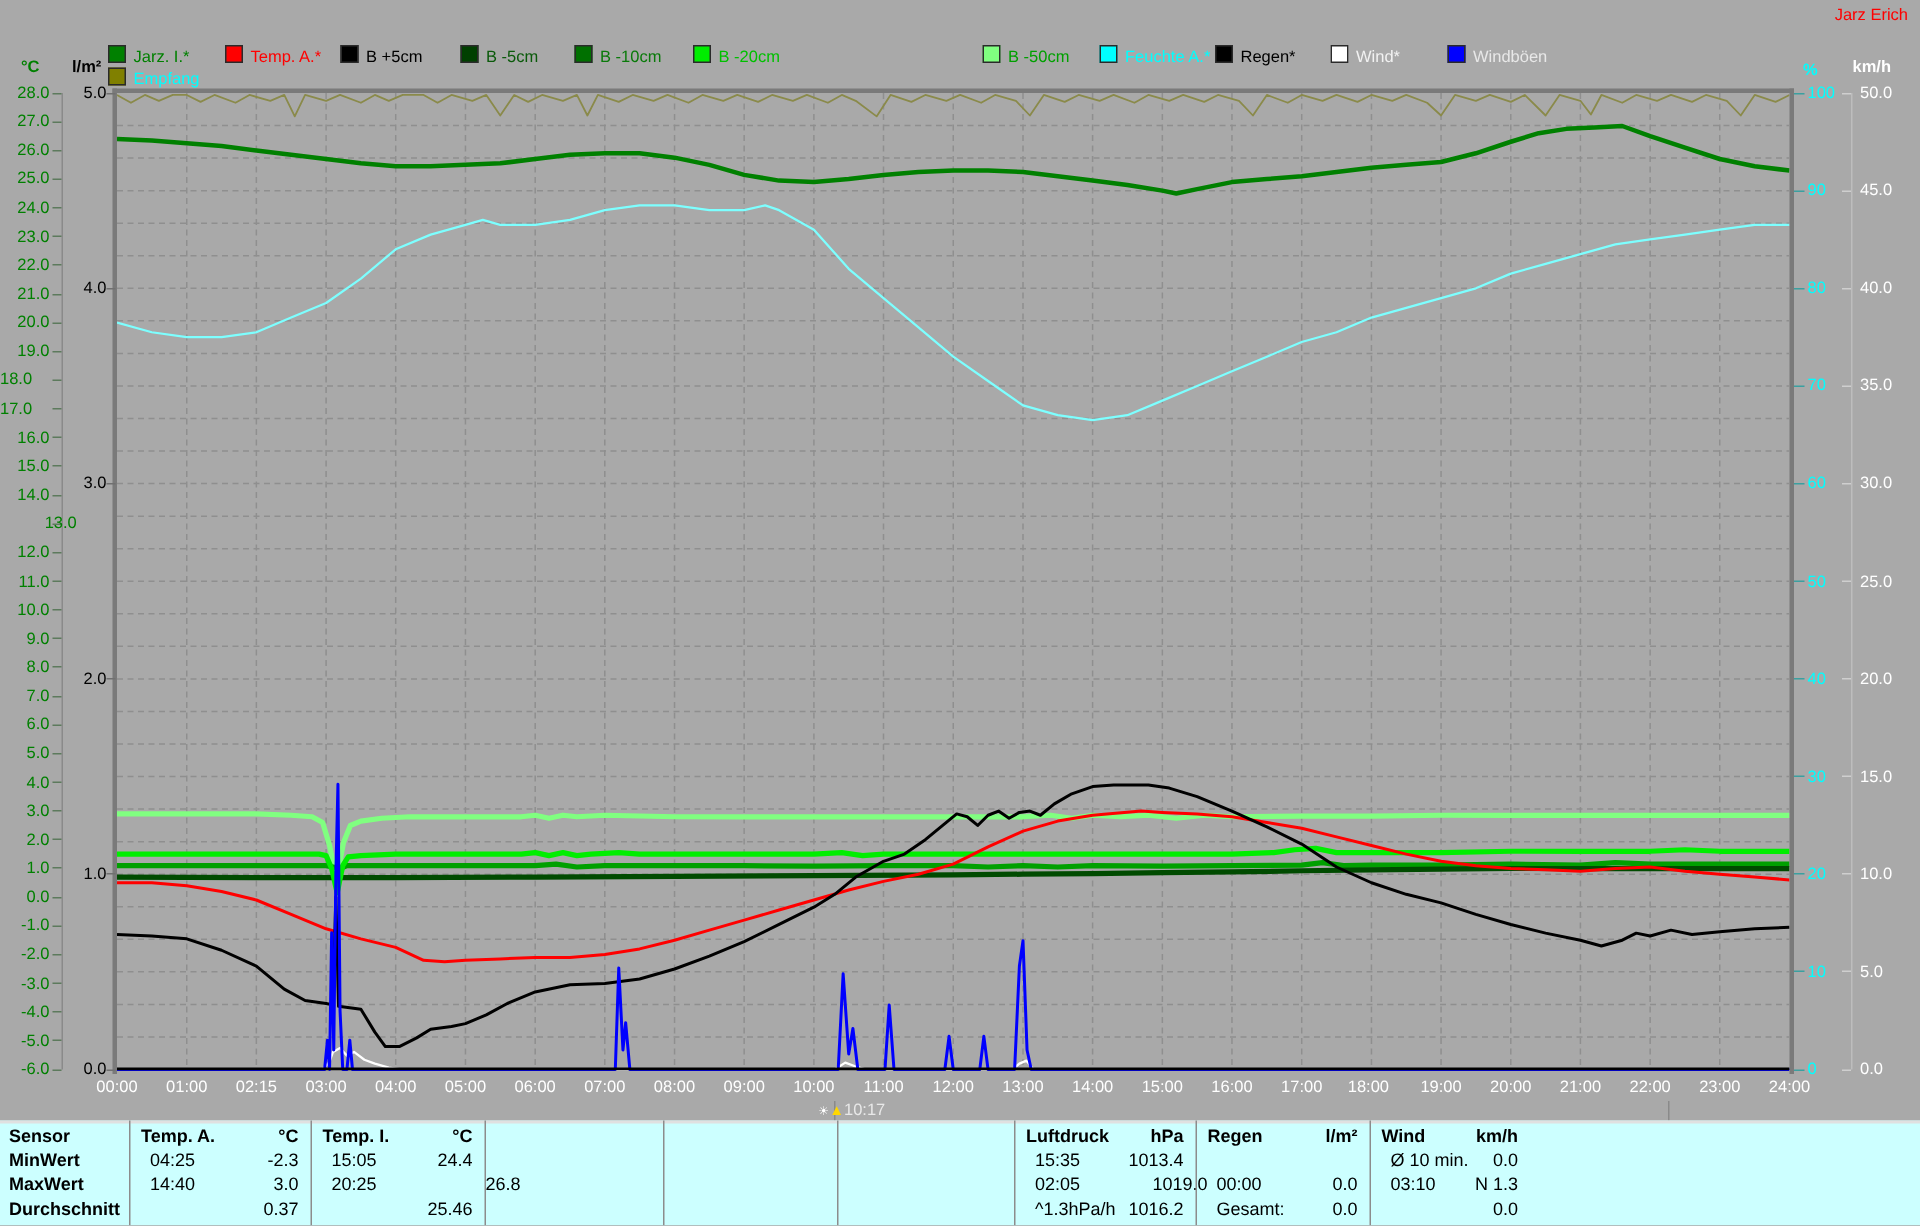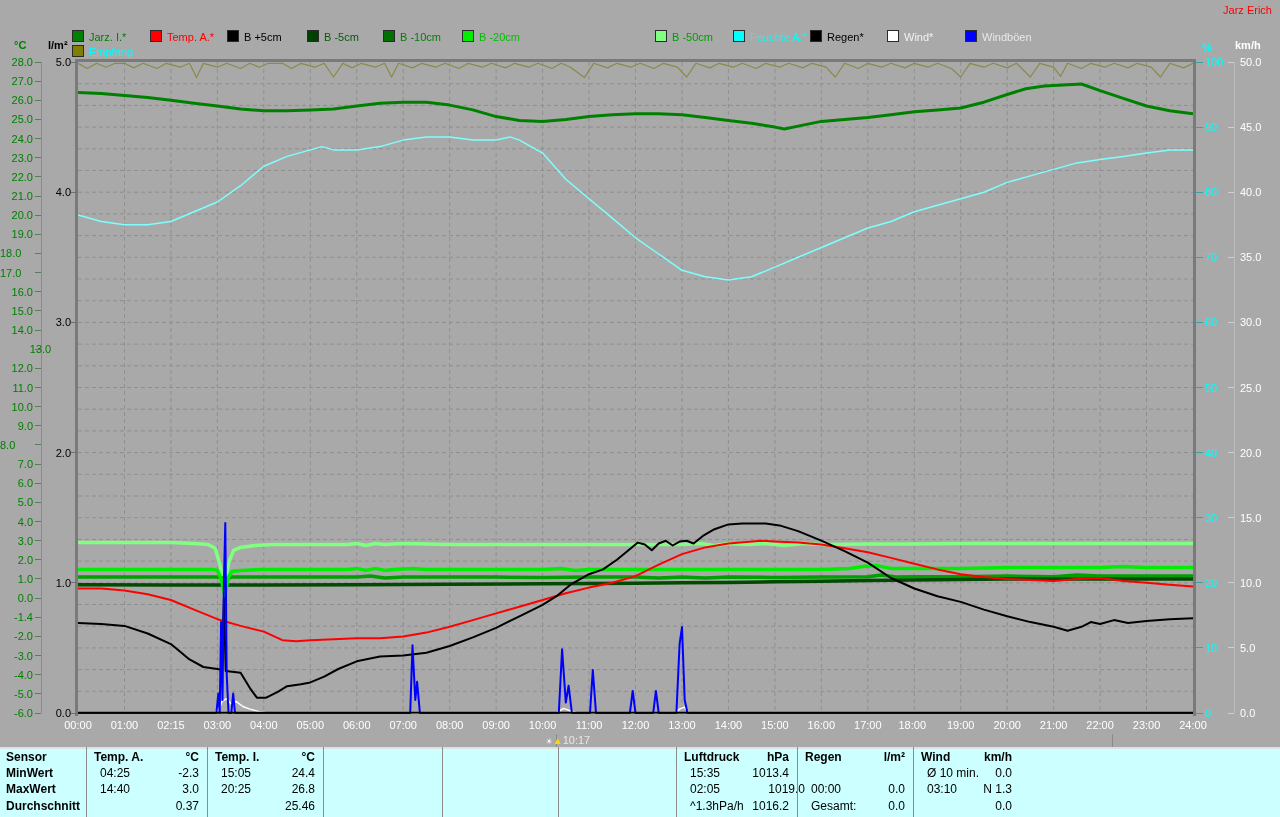--- a/index.html
+++ b/index.html
@@ -161,39 +161,39 @@
       <div class="abs tick-label" style="left: 0px; top: 343.206px; width: 33px; text-align: center; color: rgb(0, 128, 0); margin-left: 24px;">13.0</div>
       <div class="abs tick" style="left: 35px; top: 367.853px; width: 6px; background: rgb(92, 122, 92);"></div>
       <div class="abs tick-label" style="left: 0px; top: 362.353px; width: 33px; text-align: right; color: rgb(0, 128, 0);">12.0</div>
       <div class="abs tick" style="left: 35px; top: 387px; width: 6px; background: rgb(92, 122, 92);"></div>
       <div class="abs tick-label" style="left: 0px; top: 381.5px; width: 33px; text-align: right; color: rgb(0, 128, 0);">11.0</div>
       <div class="abs tick" style="left: 35px; top: 406.147px; width: 6px; background: rgb(92, 122, 92);"></div>
       <div class="abs tick-label" style="left: 0px; top: 400.647px; width: 33px; text-align: right; color: rgb(0, 128, 0);">10.0</div>
       <div class="abs tick" style="left: 35px; top: 425.294px; width: 6px; background: rgb(92, 122, 92);"></div>
       <div class="abs tick-label" style="left: 0px; top: 419.794px; width: 33px; text-align: right; color: rgb(0, 128, 0);">9.0</div>
       <div class="abs tick" style="left: 35px; top: 444.441px; width: 6px; background: rgb(92, 122, 92);"></div>
-      <div class="abs tick-label" style="left: 0px; top: 438.941px; width: 15px; text-align: right; color: rgb(0, 128, 0);">8.0</div>
+      <div class="abs tick-label" style="left: 0px; top: 438.941px; width: 33px; text-align: right; color: rgb(0, 128, 0);">8.0</div>
       <div class="abs tick" style="left: 35px; top: 463.588px; width: 6px; background: rgb(92, 122, 92);"></div>
       <div class="abs tick-label" style="left: 0px; top: 458.088px; width: 33px; text-align: right; color: rgb(0, 128, 0);">7.0</div>
       <div class="abs tick" style="left: 35px; top: 482.735px; width: 6px; background: rgb(92, 122, 92);"></div>
       <div class="abs tick-label" style="left: 0px; top: 477.235px; width: 33px; text-align: right; color: rgb(0, 128, 0);">6.0</div>
       <div class="abs tick" style="left: 35px; top: 501.882px; width: 6px; background: rgb(92, 122, 92);"></div>
       <div class="abs tick-label" style="left: 0px; top: 496.382px; width: 33px; text-align: right; color: rgb(0, 128, 0);">5.0</div>
       <div class="abs tick" style="left: 35px; top: 521.029px; width: 6px; background: rgb(92, 122, 92);"></div>
       <div class="abs tick-label" style="left: 0px; top: 515.529px; width: 33px; text-align: right; color: rgb(0, 128, 0);">4.0</div>
       <div class="abs tick" style="left: 35px; top: 540.176px; width: 6px; background: rgb(92, 122, 92);"></div>
       <div class="abs tick-label" style="left: 0px; top: 534.676px; width: 33px; text-align: right; color: rgb(0, 128, 0);">3.0</div>
       <div class="abs tick" style="left: 35px; top: 559.324px; width: 6px; background: rgb(92, 122, 92);"></div>
       <div class="abs tick-label" style="left: 0px; top: 553.824px; width: 33px; text-align: right; color: rgb(0, 128, 0);">2.0</div>
       <div class="abs tick" style="left: 35px; top: 578.471px; width: 6px; background: rgb(92, 122, 92);"></div>
       <div class="abs tick-label" style="left: 0px; top: 572.971px; width: 33px; text-align: right; color: rgb(0, 128, 0);">1.0</div>
       <div class="abs tick" style="left: 35px; top: 597.618px; width: 6px; background: rgb(92, 122, 92);"></div>
       <div class="abs tick-label" style="left: 0px; top: 592.118px; width: 33px; text-align: right; color: rgb(0, 128, 0);">0.0</div>
       <div class="abs tick" style="left: 35px; top: 616.765px; width: 6px; background: rgb(92, 122, 92);"></div>
-      <div class="abs tick-label" style="left: 0px; top: 611.265px; width: 33px; text-align: right; color: rgb(0, 128, 0);">-1.4</div>
+      <div class="abs tick-label" style="left: 0px; top: 611.265px; width: 33px; text-align: right; color: rgb(0, 128, 0);">-1.0</div>
       <div class="abs tick" style="left: 35px; top: 635.912px; width: 6px; background: rgb(92, 122, 92);"></div>
       <div class="abs tick-label" style="left: 0px; top: 630.412px; width: 33px; text-align: right; color: rgb(0, 128, 0);">-2.0</div>
       <div class="abs tick" style="left: 35px; top: 655.059px; width: 6px; background: rgb(92, 122, 92);"></div>
       <div class="abs tick-label" style="left: 0px; top: 649.559px; width: 33px; text-align: right; color: rgb(0, 128, 0);">-3.0</div>
       <div class="abs tick" style="left: 35px; top: 674.206px; width: 6px; background: rgb(92, 122, 92);"></div>
       <div class="abs tick-label" style="left: 0px; top: 668.706px; width: 33px; text-align: right; color: rgb(0, 128, 0);">-4.0</div>
       <div class="abs tick" style="left: 35px; top: 693.353px; width: 6px; background: rgb(92, 122, 92);"></div>
       <div class="abs tick-label" style="left: 0px; top: 687.853px; width: 33px; text-align: right; color: rgb(0, 128, 0);">-5.0</div>
       <div class="abs tick" style="left: 35px; top: 712.5px; width: 6px; background: rgb(92, 122, 92);"></div>
       <div class="abs tick-label" style="left: 0px; top: 707px; width: 33px; text-align: right; color: rgb(0, 128, 0);">-6.0</div>
@@ -301,21 +301,21 @@
       <div class="abs stat-text stat-right" style="left: 86px; top: 766px; width: 113px;">-2.3</div>
       <div class="abs stat-text" style="left: 100px; top: 782px;">14:40</div>
       <div class="abs stat-text stat-right" style="left: 86px; top: 782px; width: 113px;">3.0</div>
       <div class="abs stat-text stat-right" style="left: 86px; top: 799px; width: 113px;">0.37</div>
       <div class="abs stat-cell-border" style="left: 207px;"></div>
       <div class="abs stat-text stat-bold" style="left: 215px; top: 750px;">Temp. I.</div>
       <div class="abs stat-text stat-bold stat-right" style="left: 207px; top: 750px; width: 108px;">°C</div>
       <div class="abs stat-text" style="left: 221px; top: 766px;">15:05</div>
       <div class="abs stat-text stat-right" style="left: 207px; top: 766px; width: 108px;">24.4</div>
       <div class="abs stat-text" style="left: 221px; top: 782px;">20:25</div>
-      <div class="abs stat-text stat-right" style="left: 207px; top: 782px; width: 108px;">26.8</div>
+      <div class="abs stat-text stat-right" style="left: 207px; top: 782px; width: 108px; padding-left: 32px;">26.8</div>
       <div class="abs stat-text stat-right" style="left: 207px; top: 799px; width: 108px;">25.46</div>
       <div class="abs stat-cell-border" style="left: 323px;"></div>
       <div class="abs stat-cell-border" style="left: 442px;"></div>
       <div class="abs stat-cell-border" style="left: 558px;"></div>
       <div class="abs stat-cell-border" style="left: 676px;"></div>
       <div class="abs stat-text stat-bold" style="left: 684px; top: 750px;">Luftdruck</div>
       <div class="abs stat-text stat-bold stat-right" style="left: 676px; top: 750px; width: 113px;">hPa</div>
       <div class="abs stat-text" style="left: 690px; top: 766px;">15:35</div>
       <div class="abs stat-text stat-right" style="left: 676px; top: 766px; width: 113px;">1013.4</div>
       <div class="abs stat-text" style="left: 690px; top: 782px;">02:05</div>

